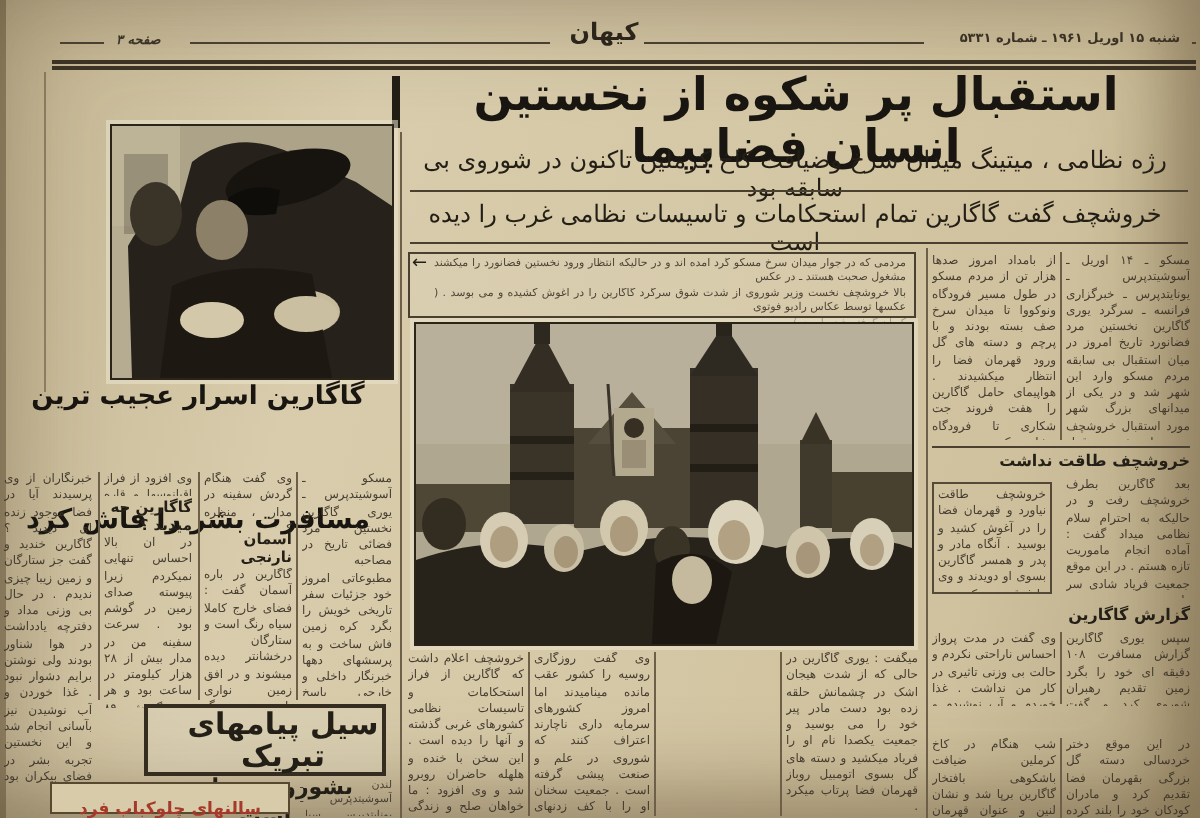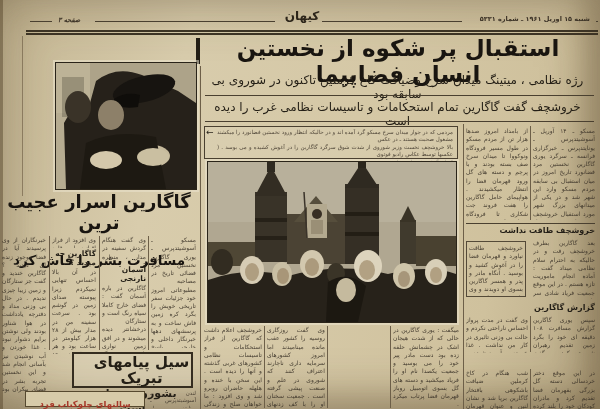--- a/index.html
+++ b/index.html
@@ -147,21 +147,21 @@
 
   <div class="abs sub8" style="left:466px;top:303px;width:129px;">گزارش گاگارین</div>
   <div class="vr" style="left:530px;top:316px;height:36px;"></div>
   <div class="abs t6" style="left:533px;top:316px;width:62px;height:37px;">سپس یوری گاگارین گزارش مسافرت ۱۰۸ دقیقه ای خود را بگرد زمین تقدیم رهبران شوروی کرد و گفت پرواز با سفینه وستوک بخوبی انجام شد و کلیه دستگاهها مرتب کار میکرد .</div>
   <div class="abs t6" style="left:466px;top:316px;width:62px;height:37px;">وی گفت در مدت پرواز احساس ناراحتی نکردم و حالت بی وزنی تاثیری در کار من نداشت . غذا خوردم و آب نوشیدم و پیوسته با زمین در تماس بودم . گزارش من ـ گاگارین .</div>
 
   <div class="vr" style="left:530px;top:369px;height:40px;"></div>
   <div class="abs t6" style="left:533px;top:369px;width:62px;height:40px;">در این موقع دختر خردسالی دسته گل بزرگی بقهرمان فضا تقدیم کرد و مادران کودکان خود را بلند کرده بودند تا نخستین فضانورد جهان را در کنار خروشچف ببینند .</div>
   <div class="abs t6" style="left:466px;top:369px;width:62px;height:40px;">شب هنگام در کاخ کرملین ضیافت باشکوهی بافتخار گاگارین برپا شد و نشان لنین و عنوان قهرمان اتحاد شوروی به کیهان نورد اعطا گردید .</div>
 
-  <div class="abs headline" style="left:2px;top:191px;width:194px;font-size:18px;">گاگارین اسرار عجیب ترین</div>
+  <div class="abs headline" style="left:2px;top:191px;width:194px;font-size:13px;">گاگارین اسرار عجیب ترین</div>
   <div class="abs headline" style="left:2px;top:212px;width:194px;font-size:13.5px;margin-top:40px;">مسافرت بشر را فاش کرد</div>
 
   <div class="vr" style="left:148px;top:236px;height:114px;"></div>
   <div class="vr" style="left:99px;top:236px;height:114px;"></div>
   <div class="vr" style="left:49px;top:236px;height:114px;"></div>
 
   <div class="abs t6" style="left:151px;top:236px;width:45px;height:112px;">مسکو ـ آسوشیتدپرس ـ یوری گاگارین نخستین مرد فضائی تاریخ در مصاحبه مطبوعاتی امروز خود جزئیات سفر تاریخی خویش را بگرد کره زمین فاش ساخت و به پرسشهای دهها خبرنگار داخلی و خارجی پاسخ گفت . وی گفت بازگشت به جو زمین دشوارترین قسمت پرواز بود ولی دستگاههای خودکار سفینه همه چیز را منظم انجام دادند و من سالم به زمین رسیدم .</div>
 
   <div class="abs" style="left:52px;top:236px;width:44px;height:112px;">
     <div class="t6" style="height:12px;">وی افزود از فراز اقیانوسها و قاره ها گذشتم و رودها و جنگلها و کوهها را بخوبی تشخیص میدادم .</div>

